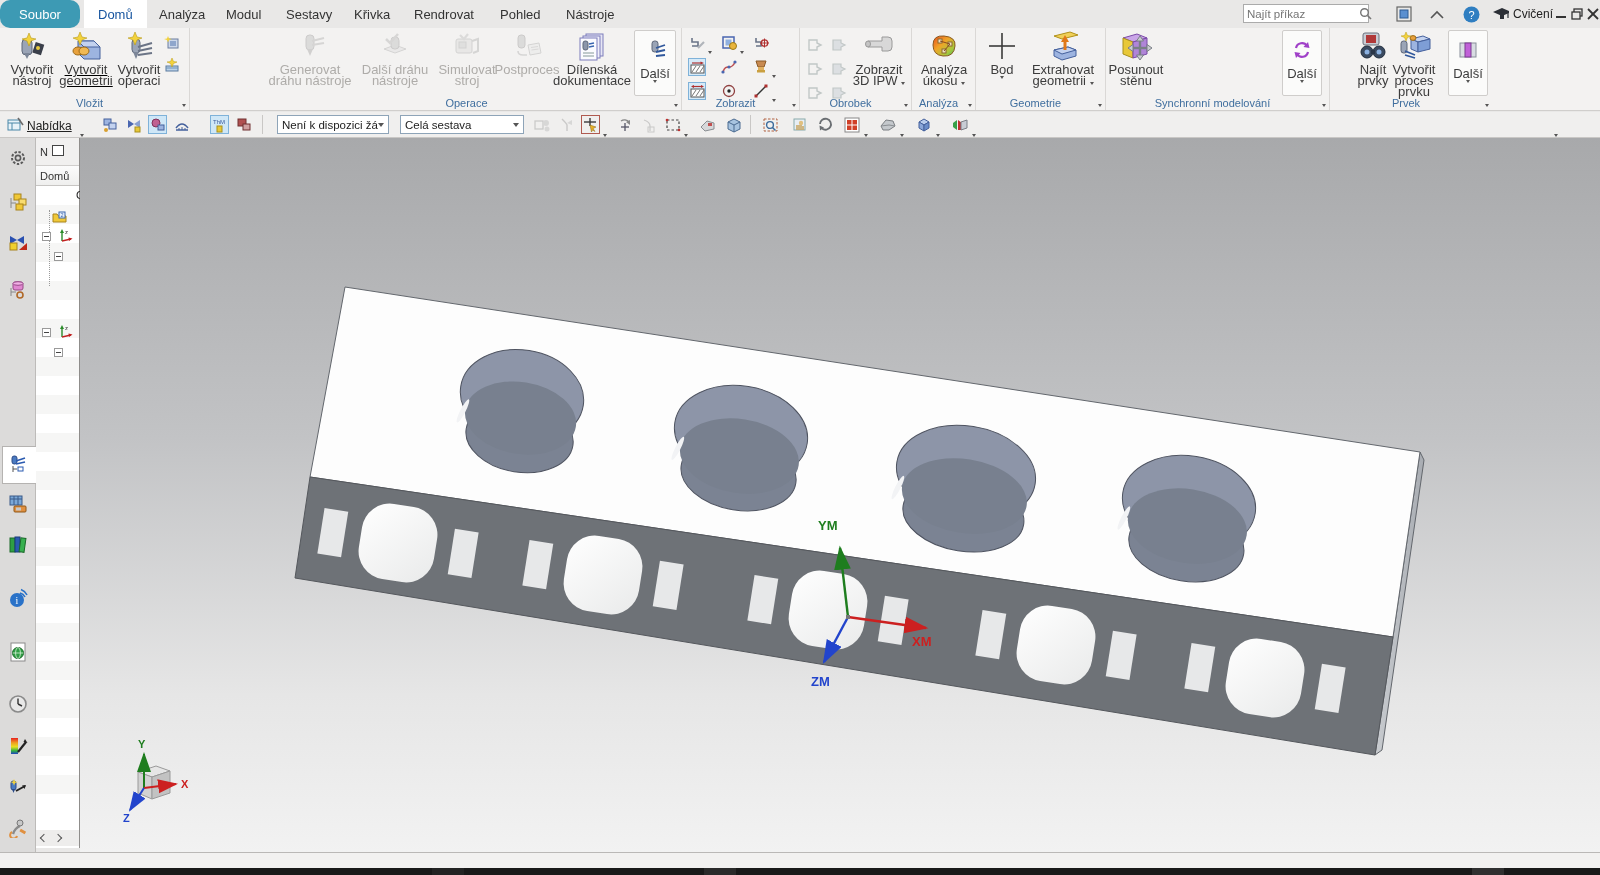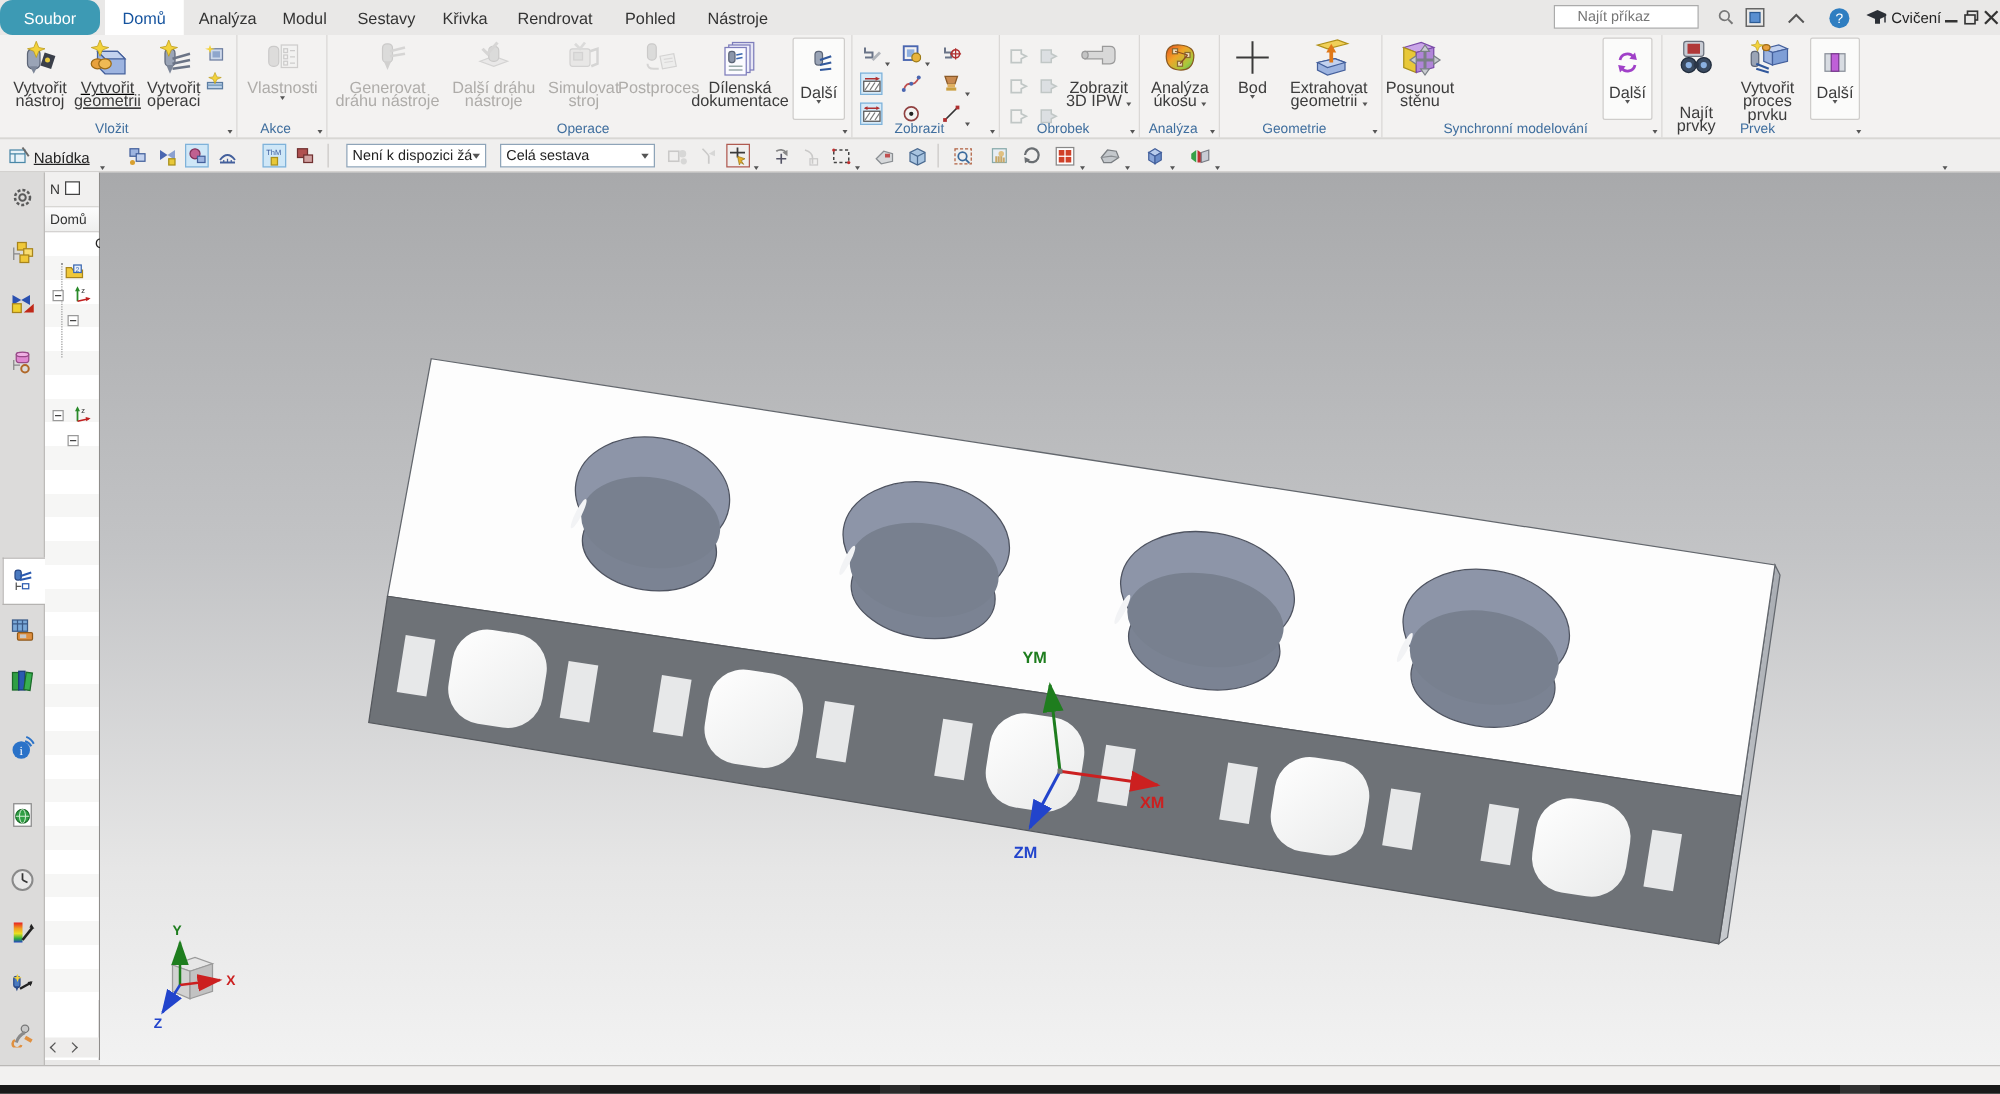--- a/index.html
+++ b/index.html
@@ -4,21 +4,21 @@
 <style>
   * { margin:0; padding:0; box-sizing:border-box; }
   html,body { width:1600px; height:875px; overflow:hidden; font-family:"Liberation Sans", sans-serif; background:#e9e8e7; }
   .abs { position:absolute; }
 
   
   #titlebar { position:absolute; left:0; top:0; width:1600px; height:28px; background:#e9e8e7; }
   .file-tab { position:absolute; left:0; top:0; width:80px; height:28px; background:#3d9ab4; color:#fff; font-size:13px; display:flex; align-items:center; justify-content:center;border-radius:10px; }
   .rtab { position:absolute; top:0; height:28px; display:flex; align-items:center; justify-content:center; font-size:13px; color:#333; padding:0 14px; }
   .rtab.active { background:#fff; color:#15539e; }
-  .search-box { position:absolute; left:1243px; top:4px; width:116px; height:19px; background:#fff; border:1px solid #ababab; display:flex; align-items:center; padding:0 18px; }
+  .search-box { position:absolute; left:1243px; top:4px; width:126px; height:19px; background:#fff; border:1px solid #ababab; display:flex; align-items:center; padding:0 3px; }
   .search-box input { border:none; outline:none; width:112px; font-size:11.5px; color:#555; font-family:"Liberation Sans",sans-serif; background:transparent; }
   .win-glyph { position:absolute; top:5px; width:18px; height:18px; display:flex; align-items:center; justify-content:center; }
 
   
   #ribbon { position:absolute; left:0; top:28px; width:1600px; height:83px; background:#f3f2f1; border-bottom:1px solid #d0cecc; }
   .rgroup { position:absolute; top:0; height:82px; border-right:1px solid #dad8d6; }
   .rgroup-label { position:absolute; bottom:1px; left:0; right:10px; text-align:center; font-size:11px; color:#3f6e9e; }
   .rgroup-caret { position:absolute; bottom:3px; right:3px; }
   .bigbtn { position:absolute; top:2px; display:flex; flex-direction:column; align-items:center; cursor:default; }
   .bigbtn .bicon { height:32px; display:flex; align-items:center; justify-content:center; }
@@ -185,40 +185,20 @@
       <svg width="16" height="16">
           <rect x="2" y="9" width="12" height="5" fill="#bcd2e8" stroke="#5b7ba0"></rect>
           <line x1="2" y1="11" x2="14" y2="11" stroke="#6d93b8"></line>
           <polygon points="8,1 9.5,4.5 13,5 9.5,6.5 8,10 6.5,6.5 3,5 6.5,4.5" fill="#f3d23c" stroke="#b99a16" stroke-width=".5"></polygon>
         </svg>
     </span>
     <span class="rgroup-label">Vložit</span>
     <span class="rgroup-caret caret sm"></span>
   </div>
 
-  <div class="rgroup" style="left:190px;width:72px;">
-    <div class="bigbtn disabled" style="left:8px;width:56px;">
-      <span class="bicon">
-        <svg width="30" height="30">
-            <rect x="4" y="6" width="8" height="16" rx="3.5" fill="#aeb6c4" stroke="#7a8294"></rect>
-            <rect x="14" y="5" width="13" height="18" fill="#f2f2f2" stroke="#8a8a8a"></rect>
-            <rect x="16" y="8" width="3" height="3" fill="none" stroke="#888"></rect>
-            <line x1="21" y1="9.5" x2="25" y2="9.5" stroke="#888"></line>
-            <rect x="16" y="13" width="3" height="3" fill="none" stroke="#888"></rect>
-            <line x1="21" y1="14.5" x2="25" y2="14.5" stroke="#888"></line>
-            <rect x="16" y="18" width="3" height="3" fill="none" stroke="#888"></rect>
-            <line x1="21" y1="19.5" x2="25" y2="19.5" stroke="#888"></line>
-          </svg>
-      </span>
-      <span class="blabel">Vlastnosti</span>
-      <span class="caret sm" style="margin-top:2px;"></span>
-    </div>
-    <span class="rgroup-label">Akce</span>
-    <span class="rgroup-caret caret sm"></span>
-  </div>
 
   <div class="rgroup" style="left:262px;width:420px;">
     <div class="bigbtn disabled" style="left:6px;width:84px;">
       <span class="bicon">
         <svg width="30" height="30">
             <rect x="11" y="4" width="8" height="15" rx="3.5" fill="#aab2c0" stroke="#7a8294"></rect>
             <polygon points="12,18 18,18 15,25" fill="#8c94a4"></polygon>
             <line x1="17" y1="10" x2="29" y2="7" stroke="#9aa2b0" stroke-width="2"></line>
             <line x1="17" y1="14" x2="29" y2="12" stroke="#9aa2b0" stroke-width="2"></line>
           </svg>
@@ -495,21 +475,21 @@
           </svg>
       </span>
       <span class="blabel">Další</span>
       <span class="caret sm" style="margin-top:1px;"></span>
     </div>
     <span class="rgroup-label">Synchronní modelování</span>
     <span class="rgroup-caret caret sm"></span>
   </div>
 
   <div class="rgroup" style="left:1330px;width:162px;border-right:none;">
-    <div class="bigbtn" style="left:4px;width:46px;gap:20px;">
+    <div class="bigbtn" style="left:20px;width:46px;">
       <span class="bicon">
         <svg width="32" height="30">
             <rect x="6" y="2" width="16" height="12" rx="2" fill="#c8ccd4" stroke="#6a707c"></rect>
             <rect x="9" y="4" width="10" height="8" fill="#b03838"></rect>
             <circle cx="10" cy="21" r="6" fill="#3a4a60" stroke="#202c3c"></circle>
             <circle cx="22" cy="21" r="6" fill="#3a4a60" stroke="#202c3c"></circle>
             <circle cx="10" cy="21" r="2.5" fill="#8ab0e0"></circle>
             <circle cx="22" cy="21" r="2.5" fill="#8ab0e0"></circle>
             <rect x="14" y="19" width="4" height="4" fill="#2a3648"></rect>
           </svg>

